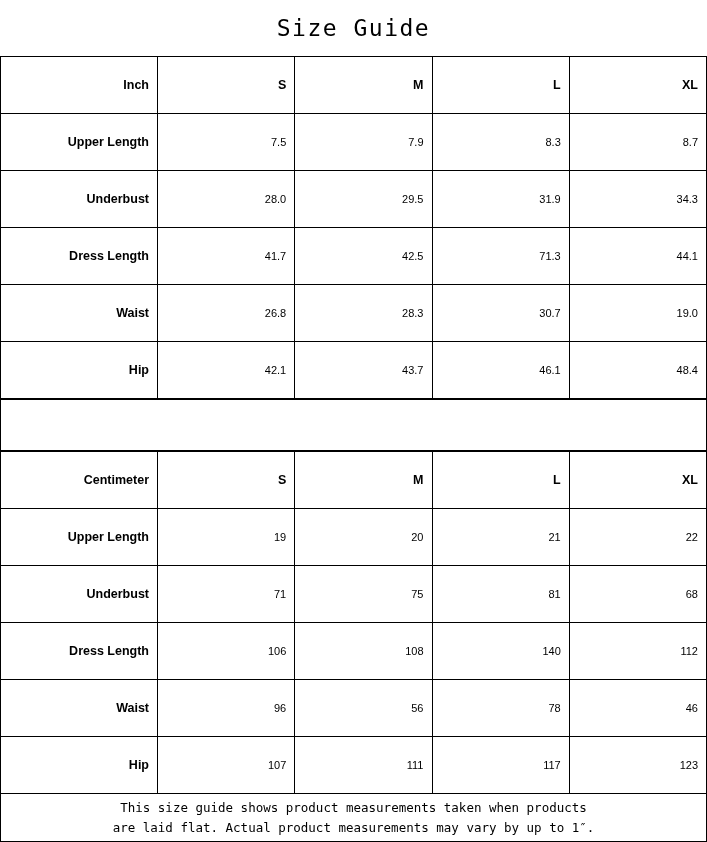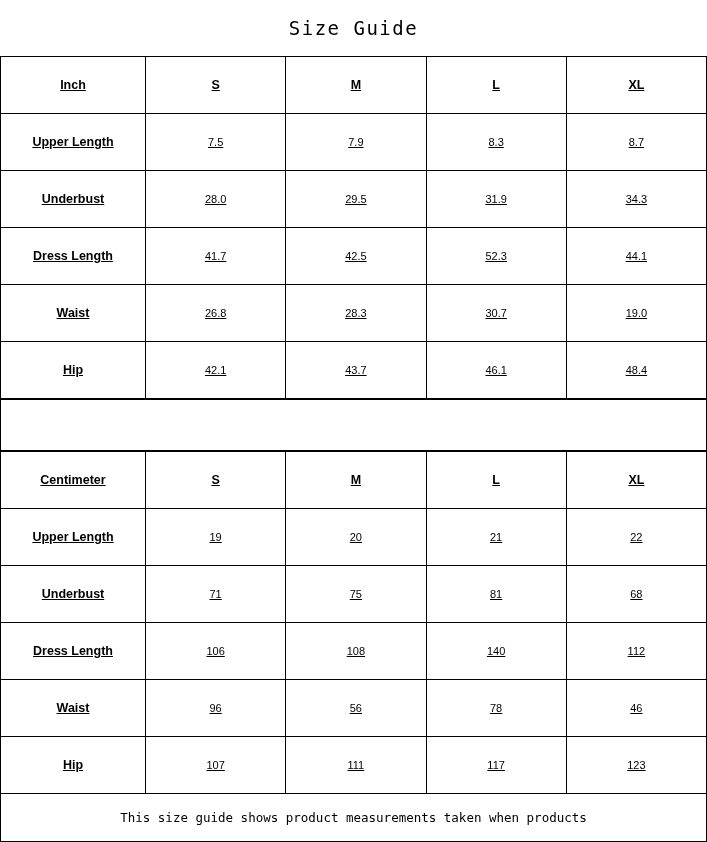--- a/index.html
+++ b/index.html
@@ -21,37 +21,36 @@
     position: relative;
     display: flex;
     flex-direction: column;
   }
   .title {
     height: 56px;
     display: flex;
     align-items: center;
     justify-content: center;
     font-family: "DejaVu Sans Mono", monospace;
-    font-size: 19px;
+    font-size: 23px;
     letter-spacing: 1.5px;
     color: #000;
   }
   table.size-table {
     border-collapse: collapse;
     table-layout: fixed;
     width: 707px;
   }
   table.size-table td, table.size-table th {
     border: 1px solid #000000;
     height: 56px;
-    text-align: center;
+    text-align: right;
     vertical-align: middle;
     font-size: 12.5px;
-    padding: 0 2px;
-    text-decoration: underline;
+    padding: 0 8px;
   }
   table.size-table td.label-col,
   table.size-table th.label-col {
     width: 140px;
     font-weight: bold;
     font-size: 12.5px;
   }
   table.size-table th.size-col {
     font-weight: bold;
     font-size: 12.5px;
@@ -114,21 +113,21 @@
         <td class="label-col">Underbust</td>
         <td class="val">28.0</td>
         <td class="val">29.5</td>
         <td class="val">31.9</td>
         <td class="val">34.3</td>
       </tr>
       <tr>
         <td class="label-col">Dress Length</td>
         <td class="val">41.7</td>
         <td class="val">42.5</td>
-        <td class="val">52.3</td>
+        <td class="val">71.3</td>
         <td class="val">44.1</td>
       </tr>
       <tr>
         <td class="label-col">Waist</td>
         <td class="val">26.8</td>
         <td class="val">28.3</td>
         <td class="val">30.7</td>
         <td class="val">19.0</td>
       </tr>
       <tr>
@@ -185,15 +184,16 @@
         <td class="val">107</td>
         <td class="val">111</td>
         <td class="val">117</td>
         <td class="val">123</td>
       </tr>
     </tbody>
   </table>
 
   <div class="footnote">
     <div>This size guide shows product measurements taken when products</div>
+    <div>are laid flat. Actual product measurements may vary by up to 1″.</div>
   </div>
 
 </div>
 
 </body></html>

